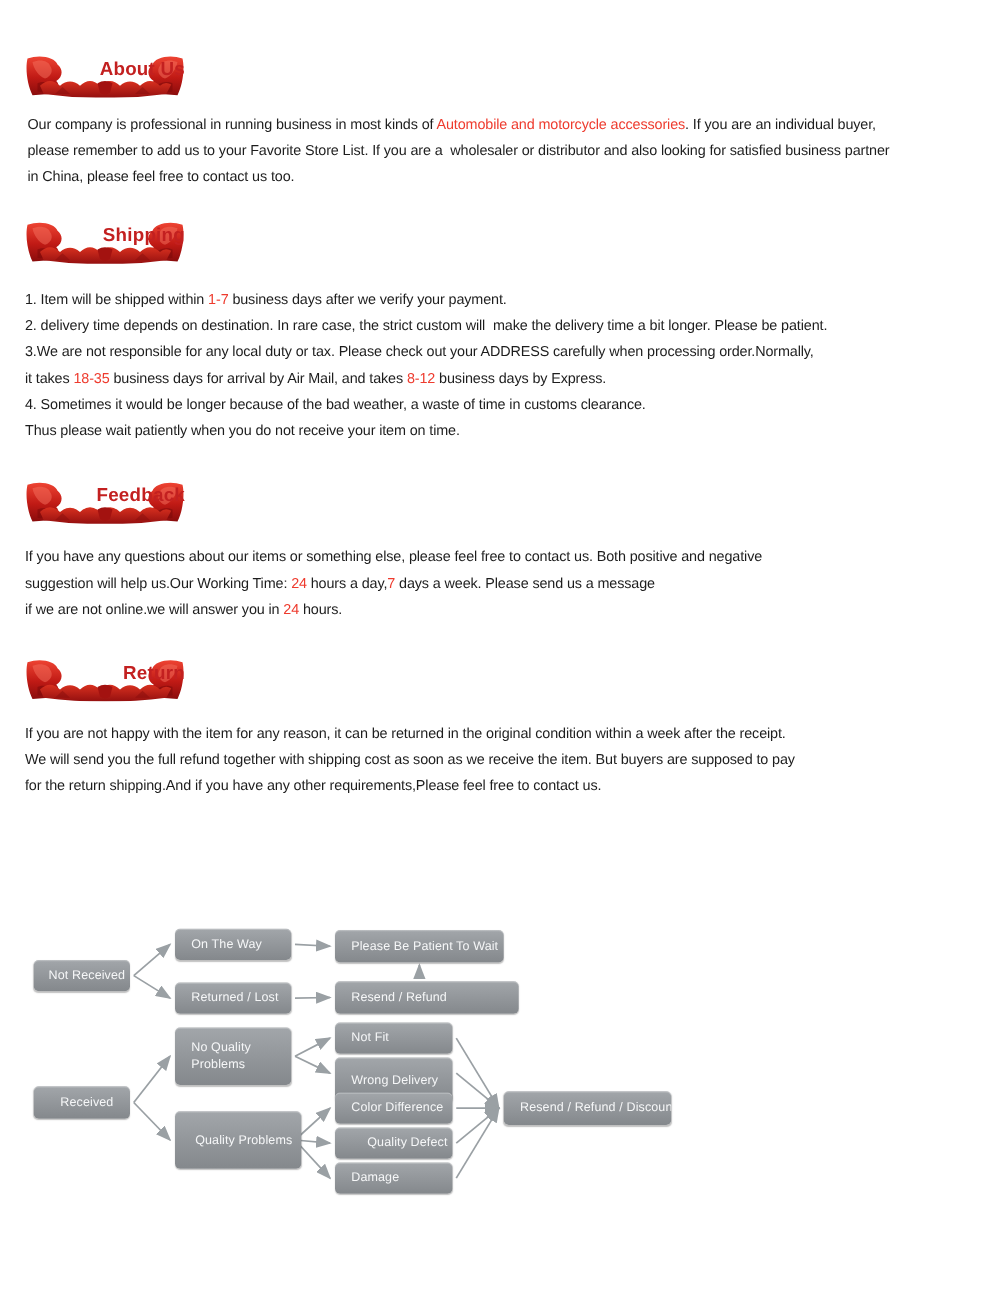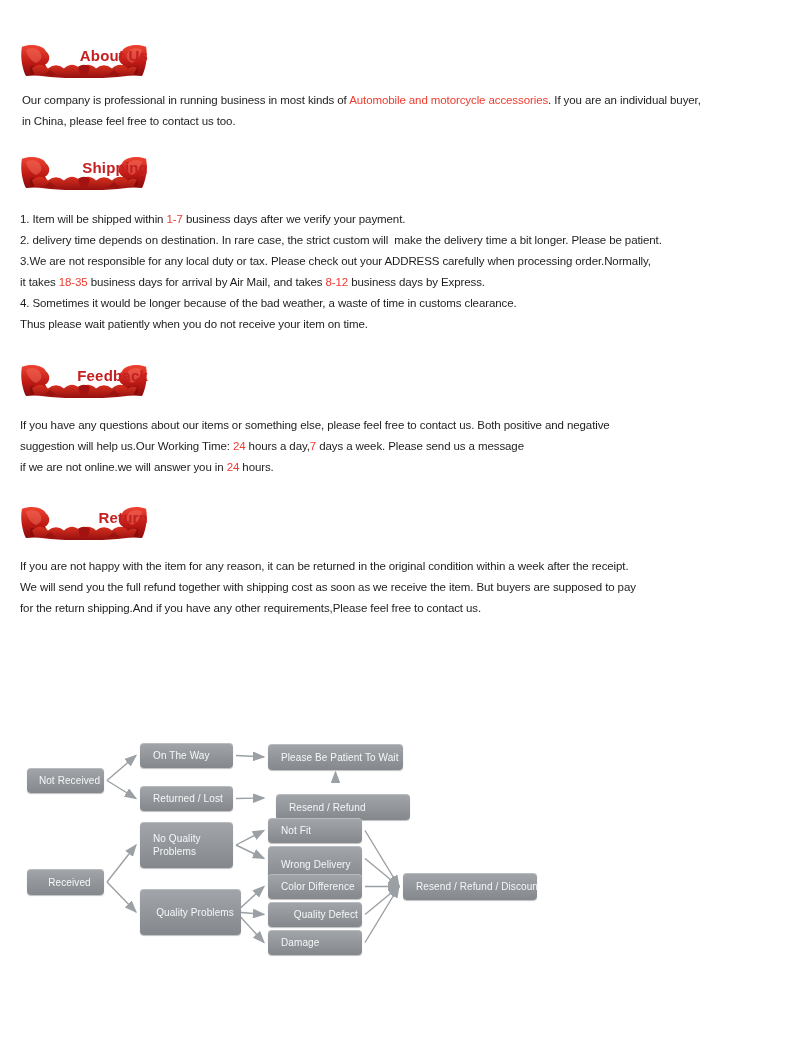--- a/index.html
+++ b/index.html
@@ -73,20 +73,21 @@
     <path d="M12,26 Q20,18 28,26 Q36,19 44,26 Q52,18 60,26 Q68,18 76,26 Q84,19 92,26 Q100,18 108,26 Q112,22 117,25 L113,33 Q64,40 15,33 Z" fill="url(#rgB)"></path>
     <path d="M58,24 Q64,20 70,24 L68,32 Q64,35 60,32 Z" fill="#a31210"></path>
     <path d="M30,27 L36,33 L24,33 Z" fill="#820b0b" opacity="0.45"></path>
     <path d="M94,27 L100,33 L88,33 Z" fill="#820b0b" opacity="0.45"></path>
   </svg>
 
       <span class="banner-label">About Us</span>
     </div>
     <div class="para" id="para-0">
         <div class="line"><span>Our company is professional in running business in most kinds of </span><span class="red">Automobile and motorcycle accessories</span><span>. If you are an individual buyer,</span></div>
+        <div class="line"><span>please remember to add us to your Favorite Store List. If you are a  wholesaler or distributor and also looking for satisfied business partner</span></div>
         <div class="line"><span>in China, please feel free to contact us too.</span></div>
       </div>
   </section>
 
   <section class="sec" id="sec-shipping">
     <div class="banner">
   <svg viewBox="0 0 128 36" preserveAspectRatio="none">
     <defs>
       <linearGradient id="rgA" x1="0" y1="0" x2="0" y2="1">
         <stop offset="0" stop-color="#ee4433"></stop>
@@ -234,21 +235,21 @@
       </div>
       <div class="node" style="left: 140px; top: 3px; width: 93px; height: 25px;">
         <span class="nl">On The Way</span>
       </div>
       <div class="node" style="left: 268px; top: 4px; width: 135px; height: 26px;">
         <span class="nl">Please Be Patient To Wait</span>
       </div>
       <div class="node" style="left: 140px; top: 46px; width: 93px; height: 25px;">
         <span class="nl">Returned / Lost</span>
       </div>
-      <div class="node" style="left: 276px; top: 45px; width: 134px; height: 26px; margin-top: 9px;">
+      <div class="node" style="left: 268px; top: 45px; width: 147px; height: 26px;">
         <span class="nl">Resend / Refund</span>
       </div>
       <div class="node" style="left: 140px; top: 82px; width: 93px; height: 46px;">
         <span><span class="nl">No Quality</span><br><span class="nl">Problems</span></span>
       </div>
       <div class="node center" style="left: 27px; top: 129px; width: 77px; height: 26px;">
         <span class="nl">Received</span>
       </div>
       <div class="node" style="left: 268px; top: 78px; width: 94px; height: 25px;">
         <span class="nl">Not Fit</span>

